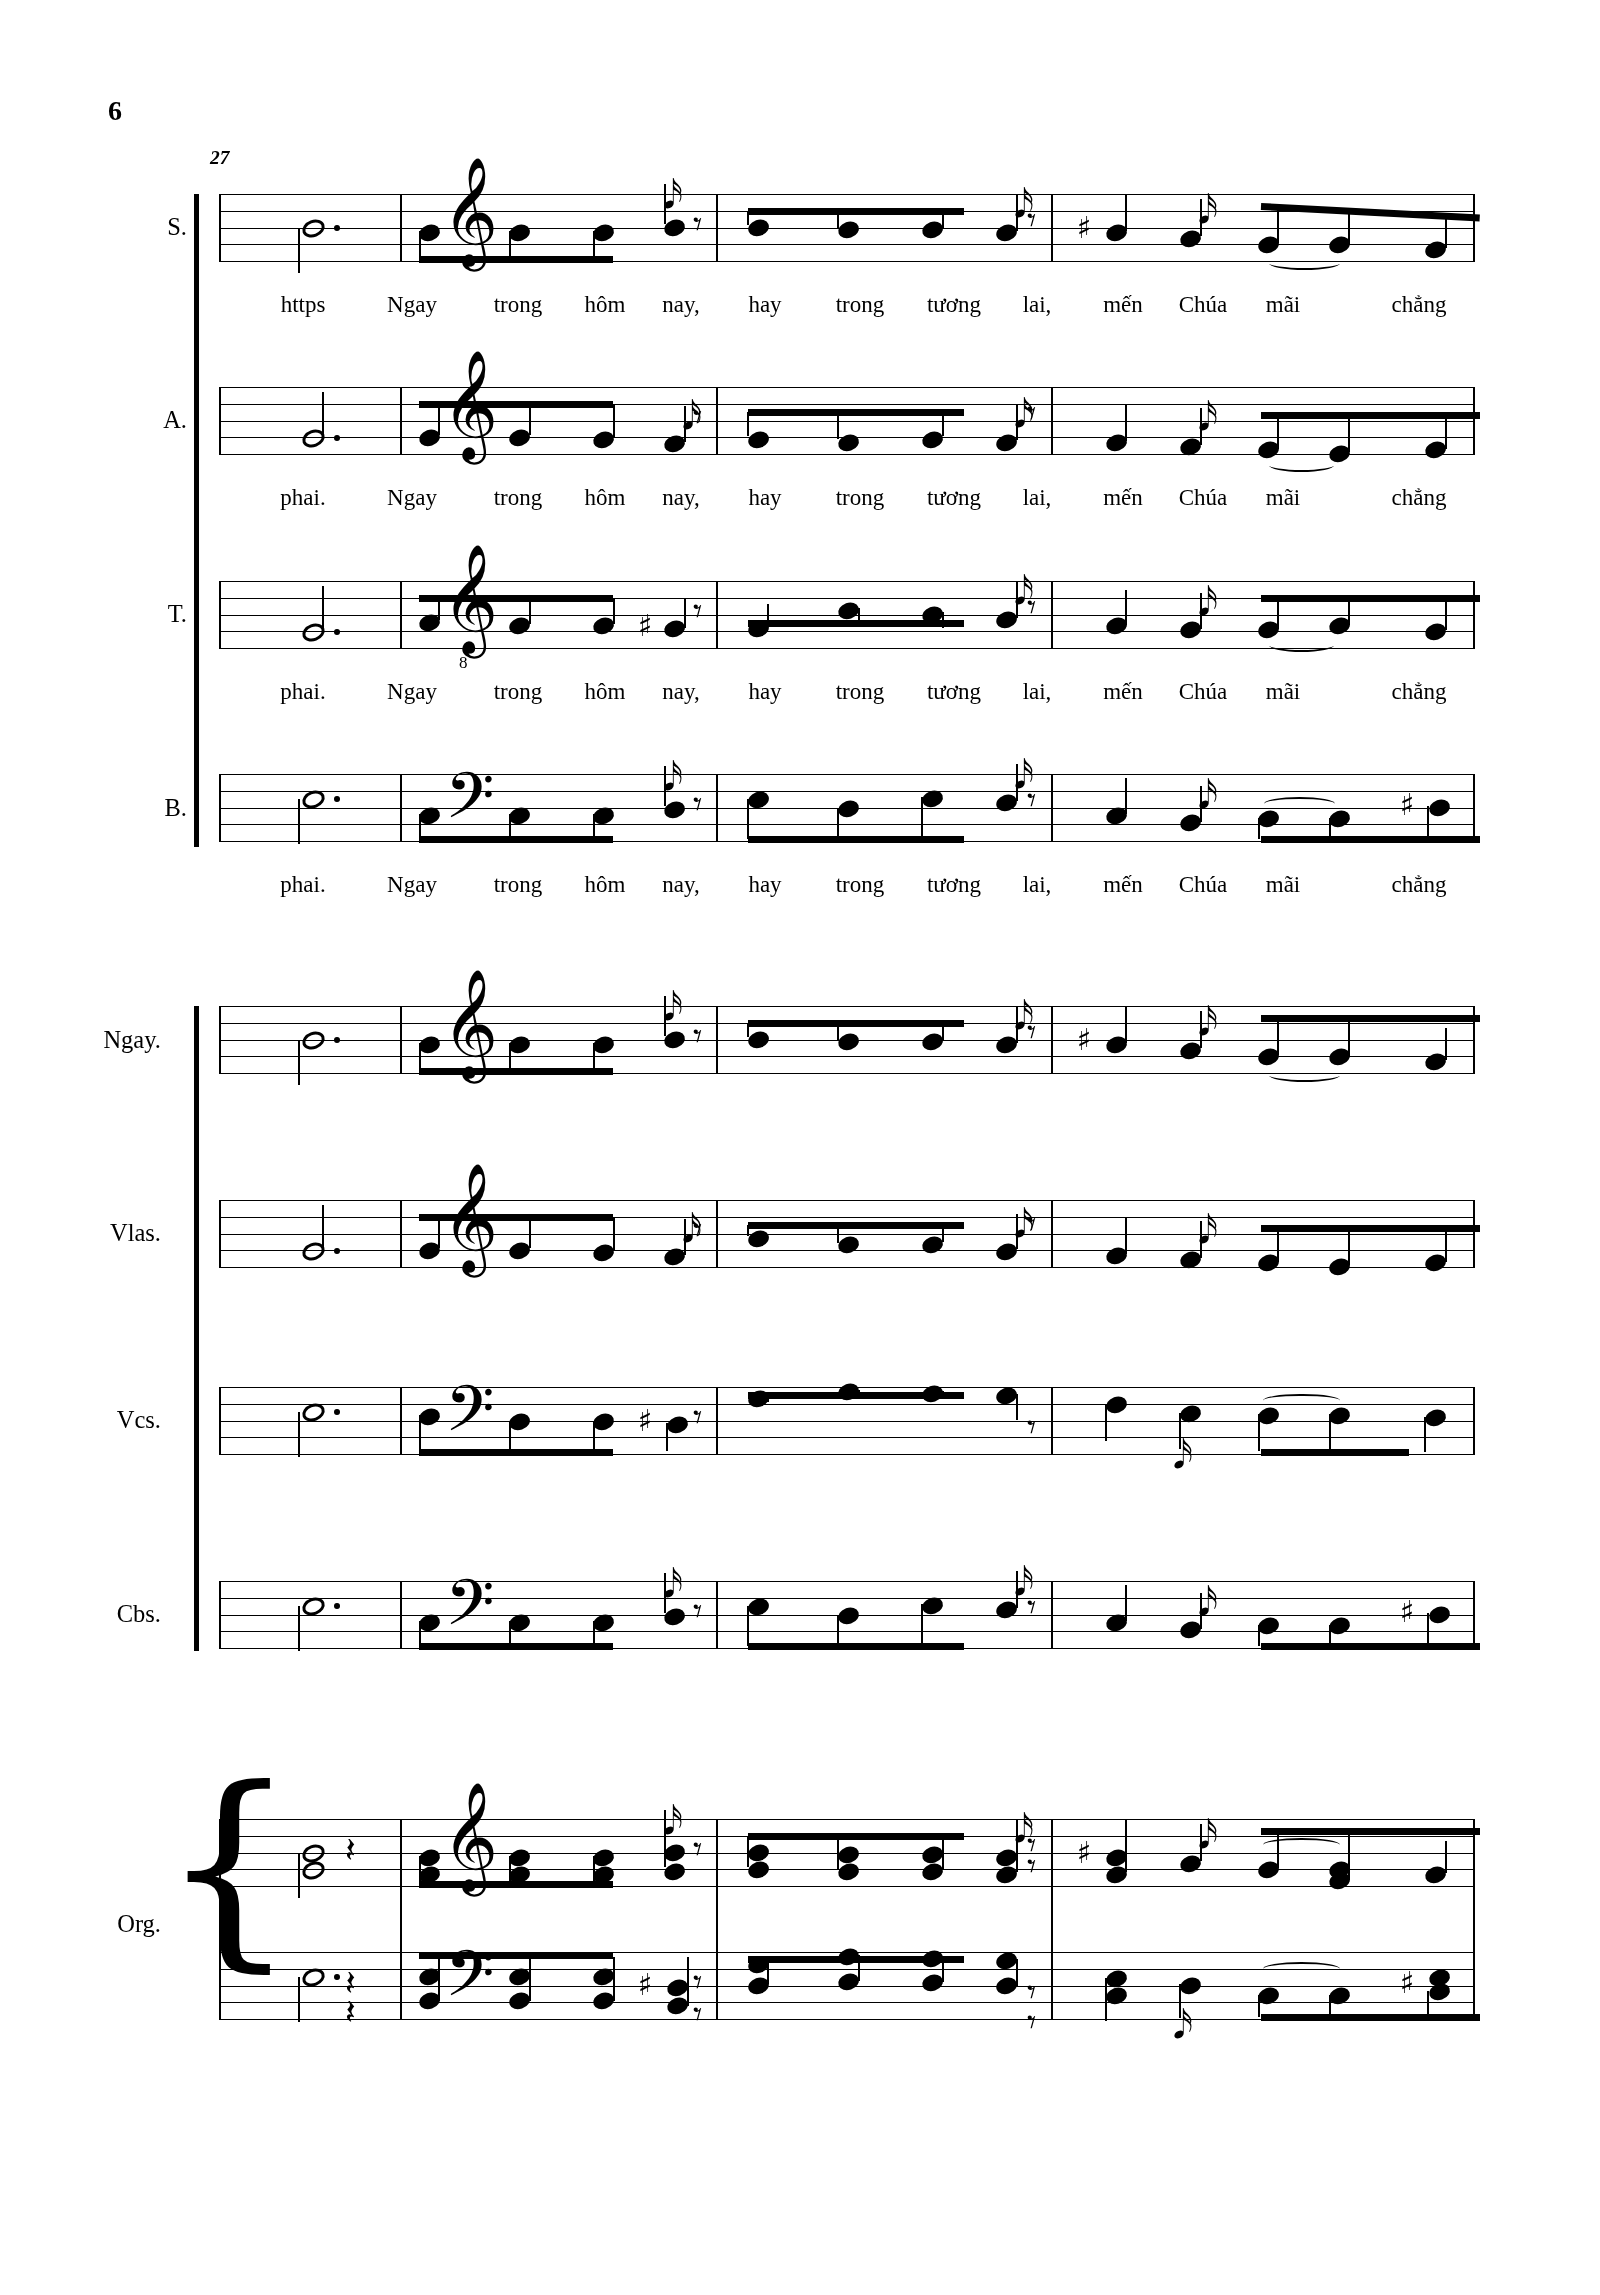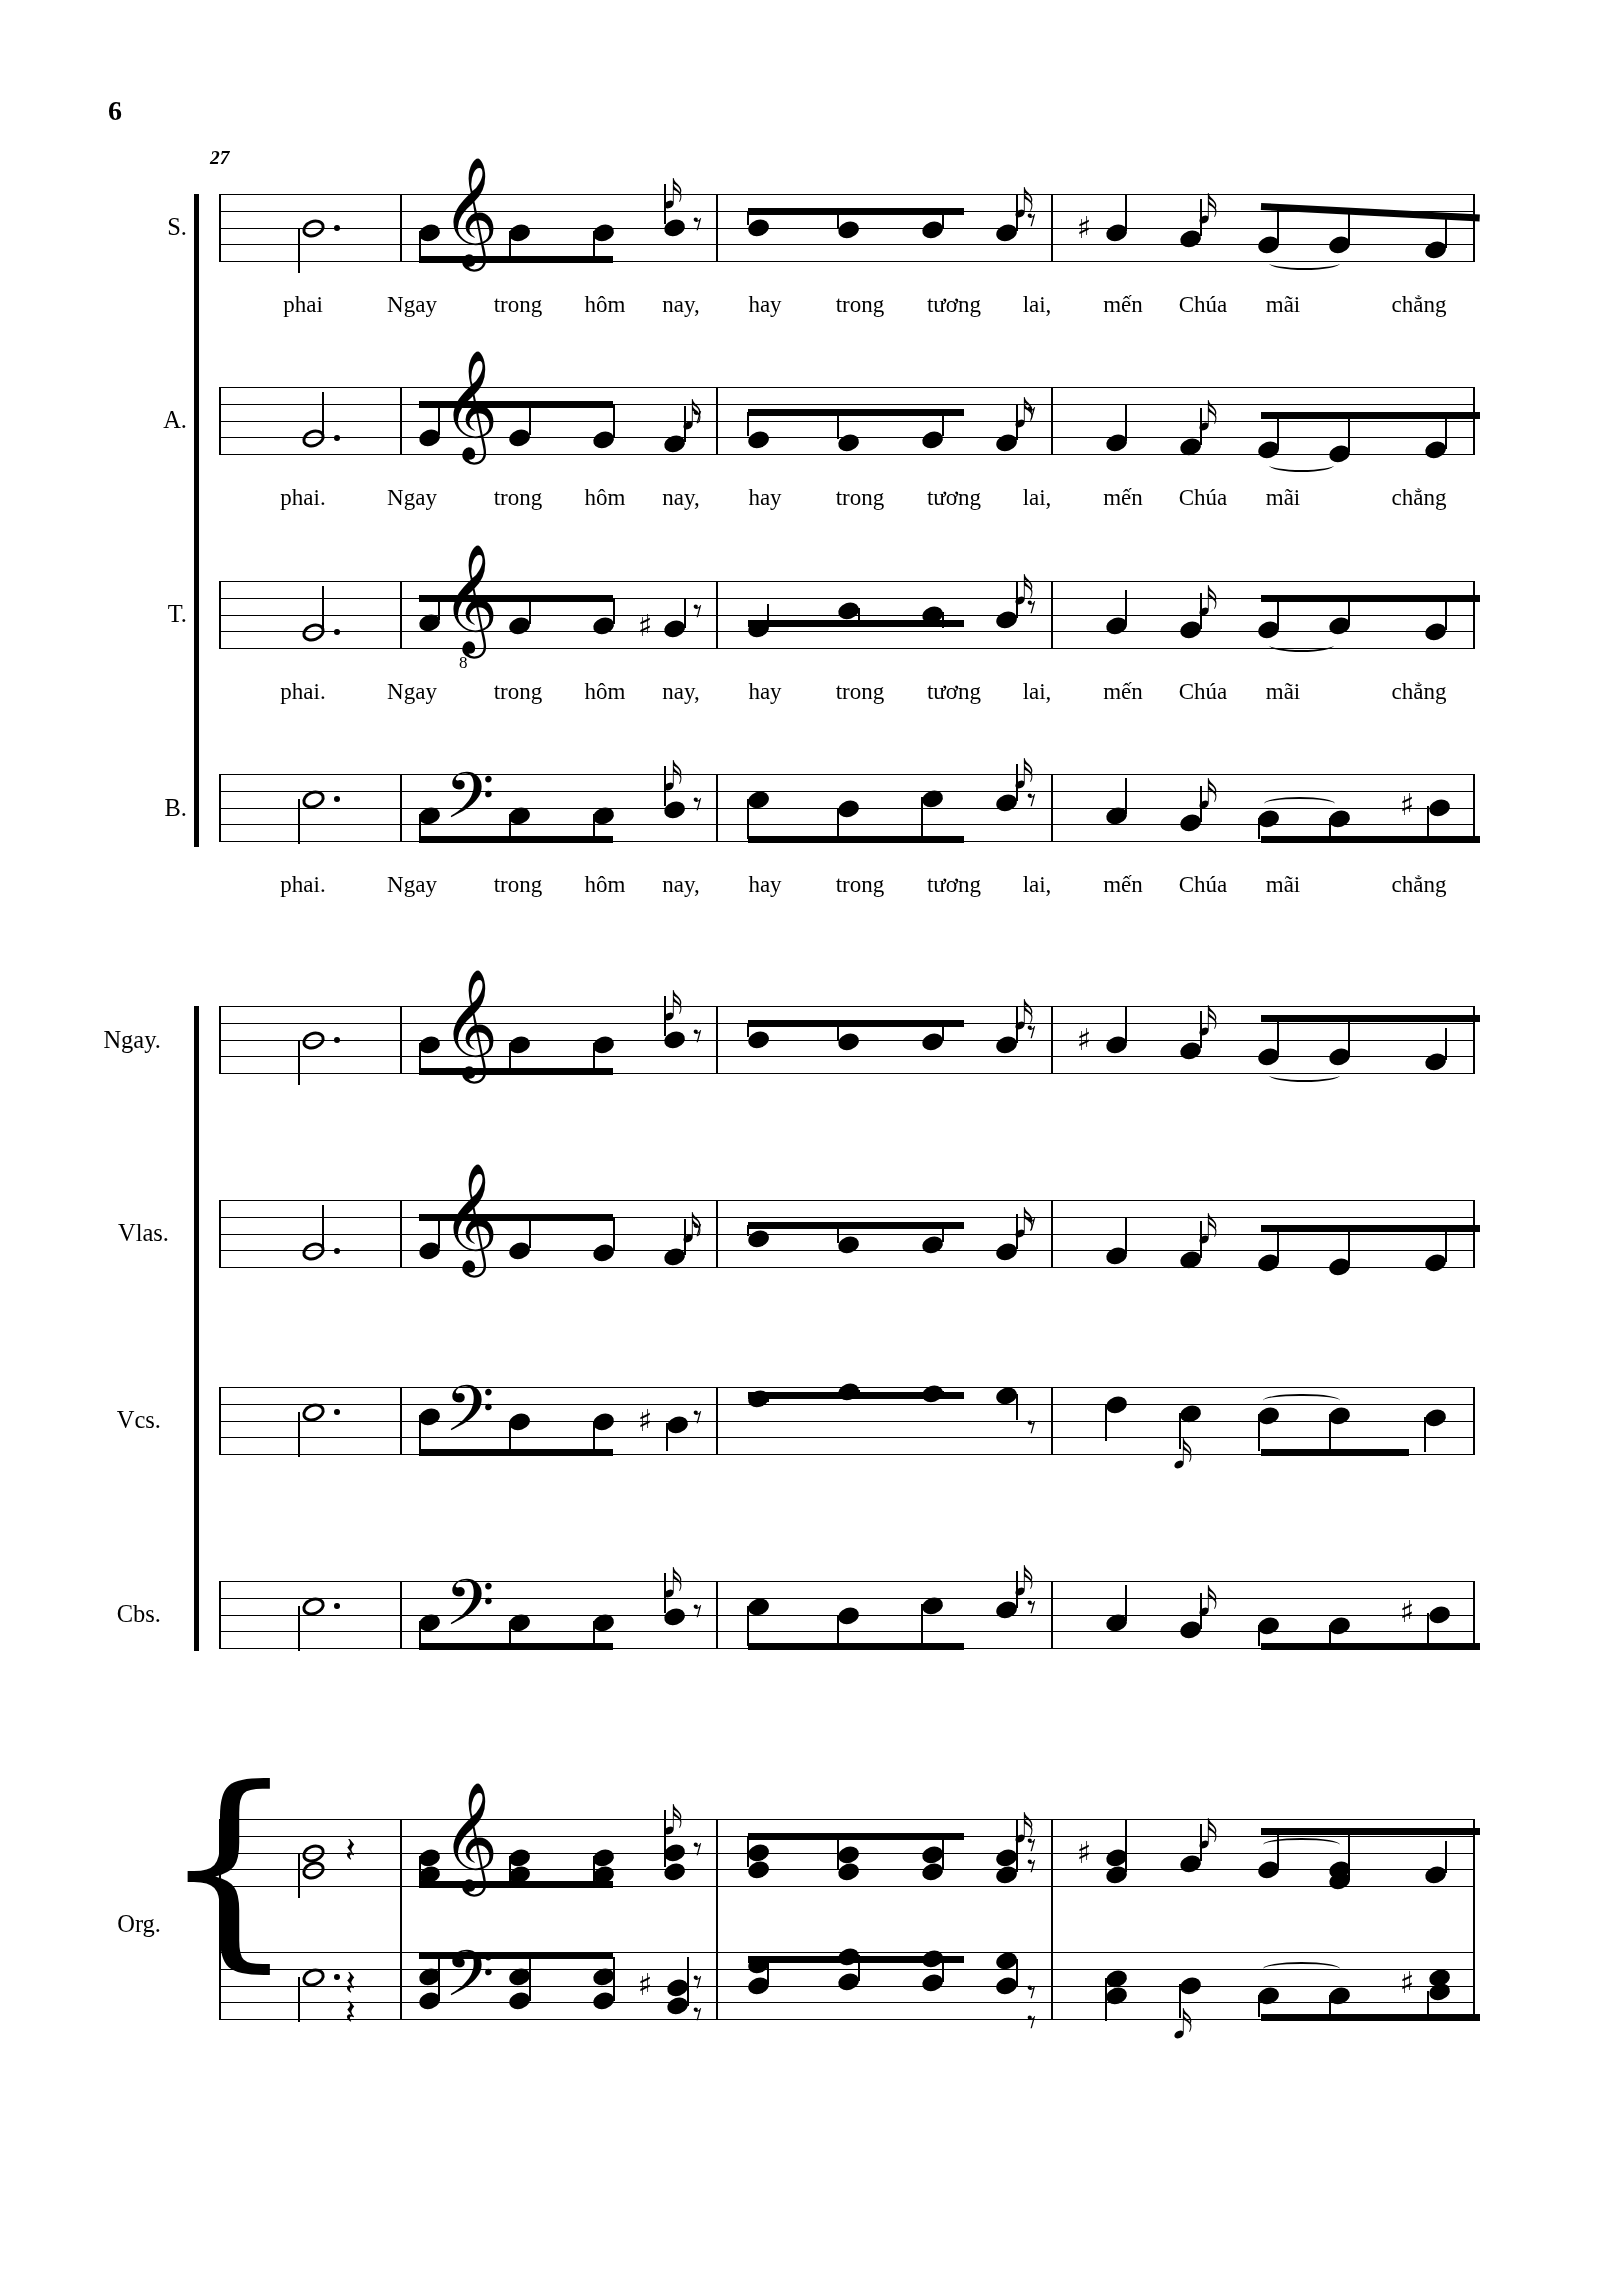--- a/index.html
+++ b/index.html
@@ -274,21 +274,21 @@
 
     <div class="beam" style="left:1042px; top:9px; width:219px; transform:rotate(3deg); transform-origin:left center;"></div>
     <div class="notehead" style="left:1039px; top:43px;"></div>
     <div class="stem" style="left:1058px; top:13px; height:36px;"></div>
     <div class="notehead" style="left:1110px; top:43px;"></div>
     <div class="stem" style="left:1129px; top:15.5px; height:34px;"></div>
     <div class="tie under" style="left:1050px; top:62px; width:71px;"></div>
     <div class="notehead" style="left:1206px; top:48px;"></div>
     <div class="stem" style="left:1226px; top:22px; height:32px;"></div>
   </div>
-  <div class="lyric" style="left:303px; top:292px;">phai</div>
+  <div class="lyric" style="left:303px; top:292px;">https</div>
   <div class="lyric" style="left:412px; top:292px;">Ngay</div>
   <div class="lyric" style="left:518px; top:292px;">trong</div>
   <div class="lyric" style="left:605px; top:292px;">hôm</div>
   <div class="lyric" style="left:681px; top:292px;">nay,</div>
   <div class="lyric" style="left:765px; top:292px;">hay</div>
   <div class="lyric" style="left:860px; top:292px;">trong</div>
   <div class="lyric" style="left:954px; top:292px;">tương</div>
   <div class="lyric" style="left:1037px; top:292px;">lai,</div>
   <div class="lyric" style="left:1123px; top:292px;">mến</div>
   <div class="lyric" style="left:1203px; top:292px;">Chúa</div>
@@ -566,21 +566,21 @@
     <div class="beam" style="left:1042px; top:9px; width:219px;"></div>
     <div class="notehead" style="left:1039px; top:43px;"></div>
     <div class="stem" style="left:1058px; top:13px; height:36px;"></div>
     <div class="notehead" style="left:1110px; top:43px;"></div>
     <div class="stem" style="left:1129px; top:15.5px; height:34px;"></div>
     <div class="tie under" style="left:1050px; top:62px; width:71px;"></div>
     <div class="notehead" style="left:1206px; top:48px;"></div>
     <div class="stem" style="left:1226px; top:22px; height:32px;"></div>
   </div>
 
-  <div class="instr-label" style="left:21px; top:1219px;">Vlas.</div>
+  <div class="instr-label" style="left:13px; top:1219px;">Vlas.</div>
   <div class="staff" style="top:1200px;">
     <div class="line"></div>
     <div class="line"></div>
     <div class="line"></div>
     <div class="line"></div>
     <div class="line"></div>
     <div class="clef treble" style="top:0px;">𝄞</div>
 
     <div class="barline" style="left:0px; top:0px; height:68px;"></div>
     <div class="barline" style="left:181px; top:0px; height:68px;"></div>

